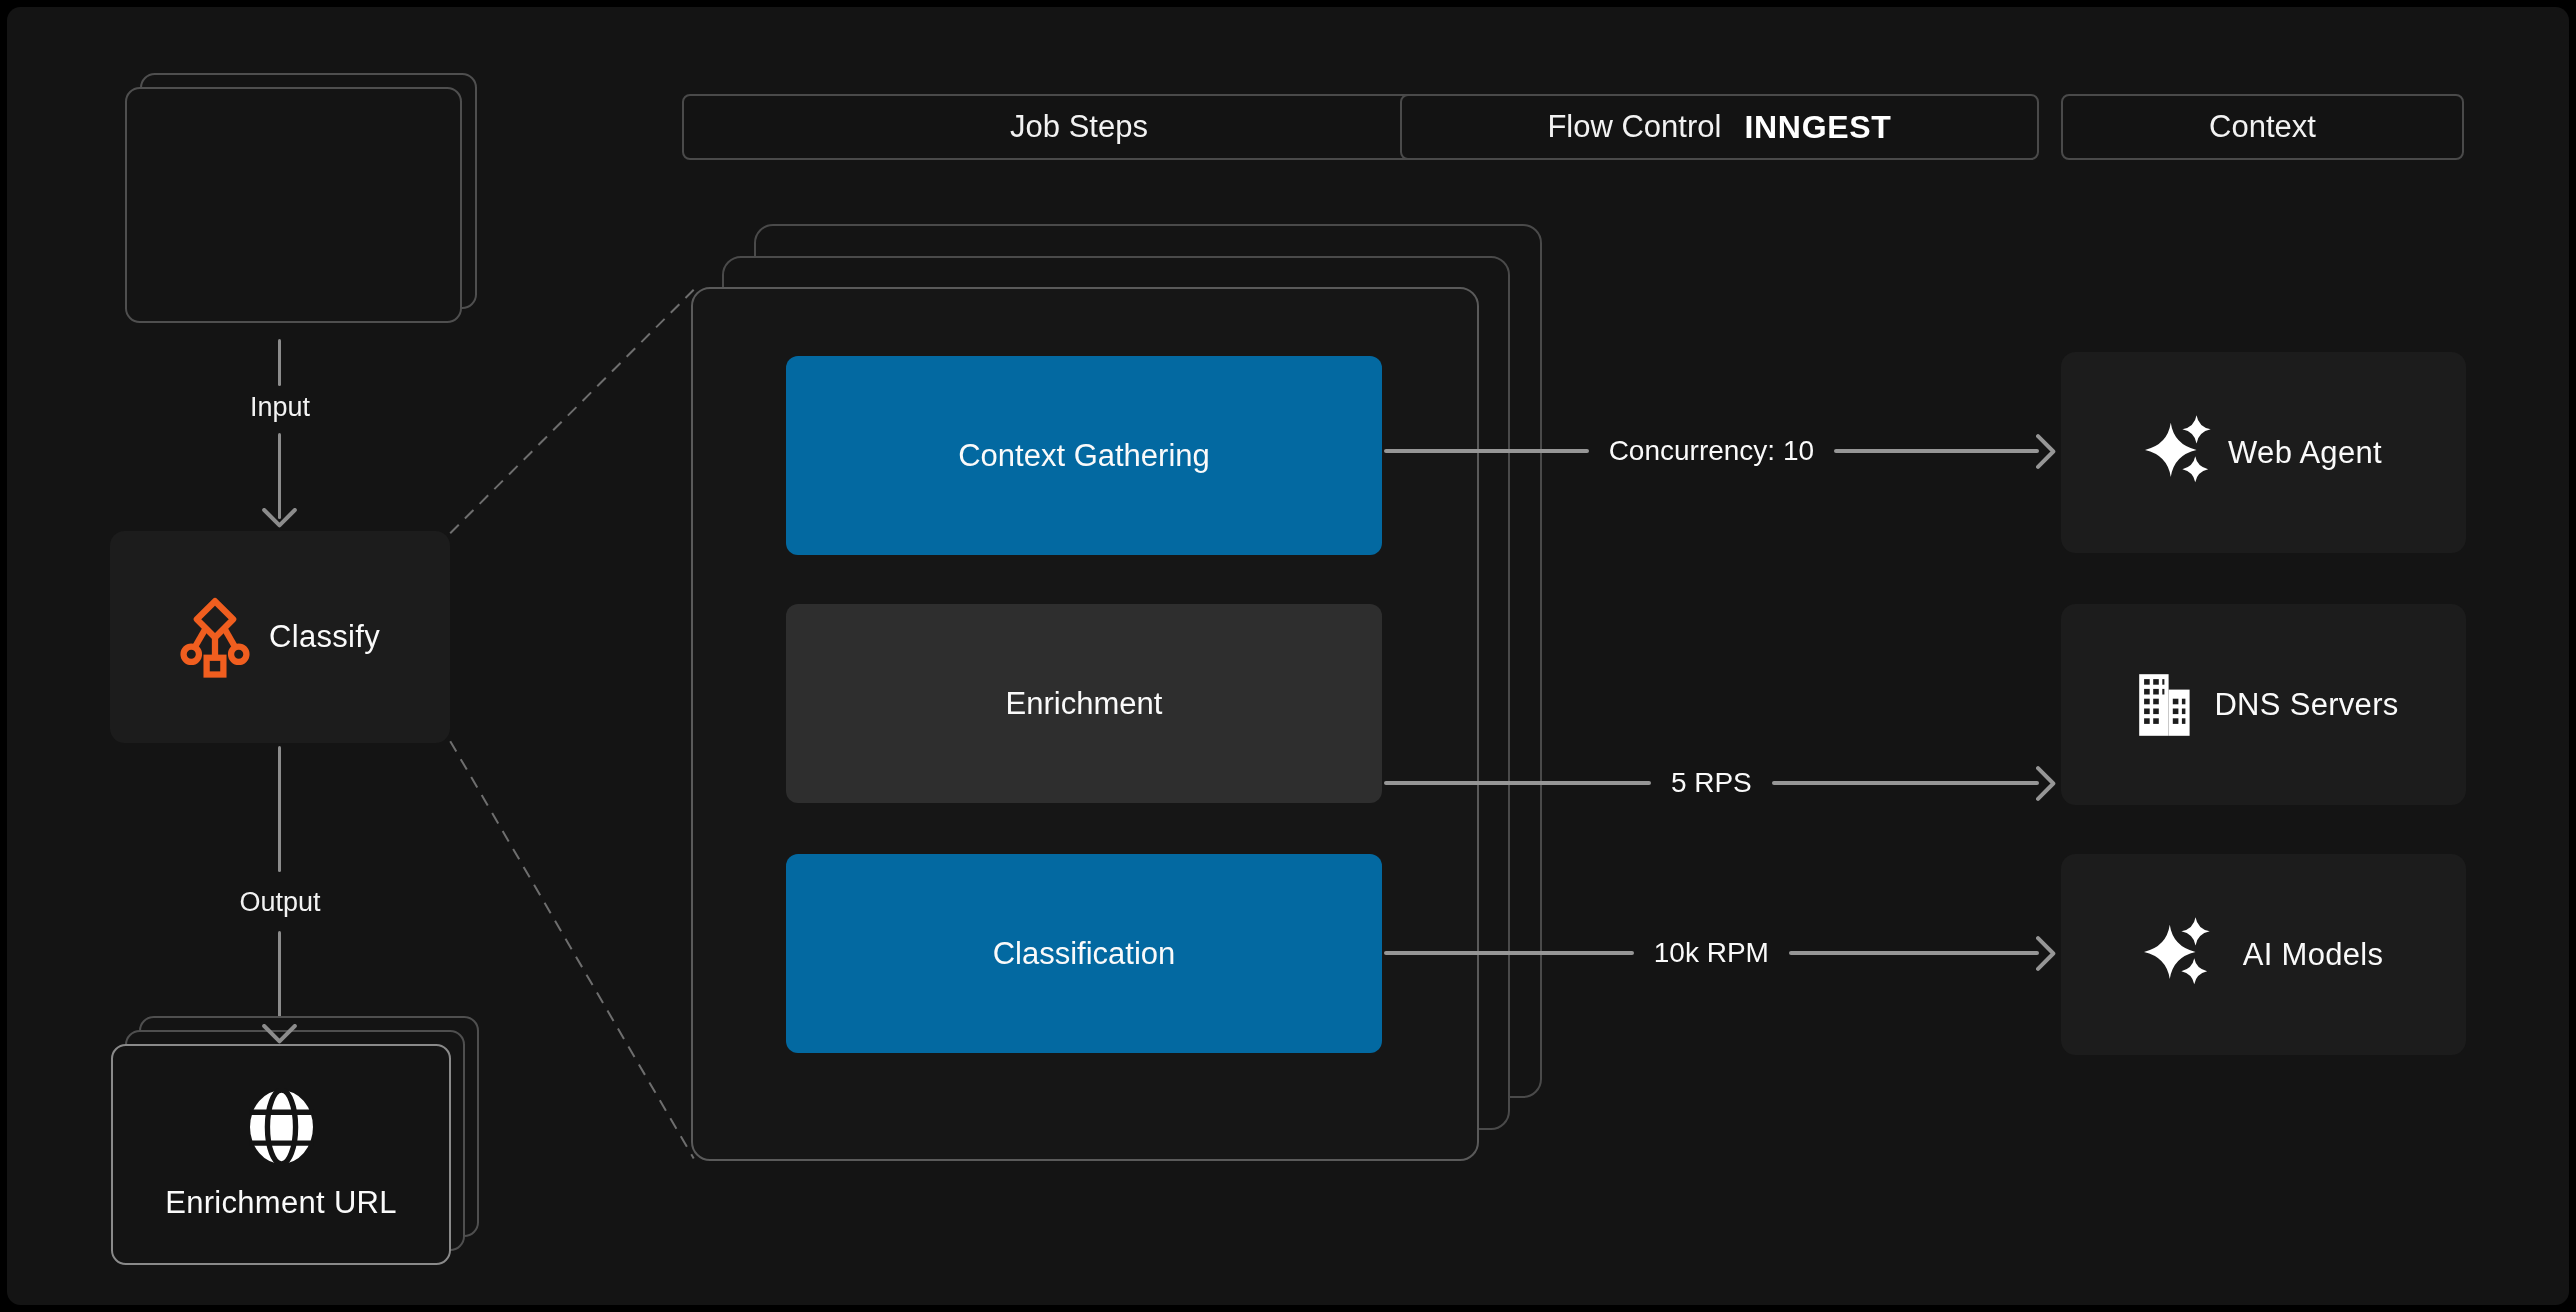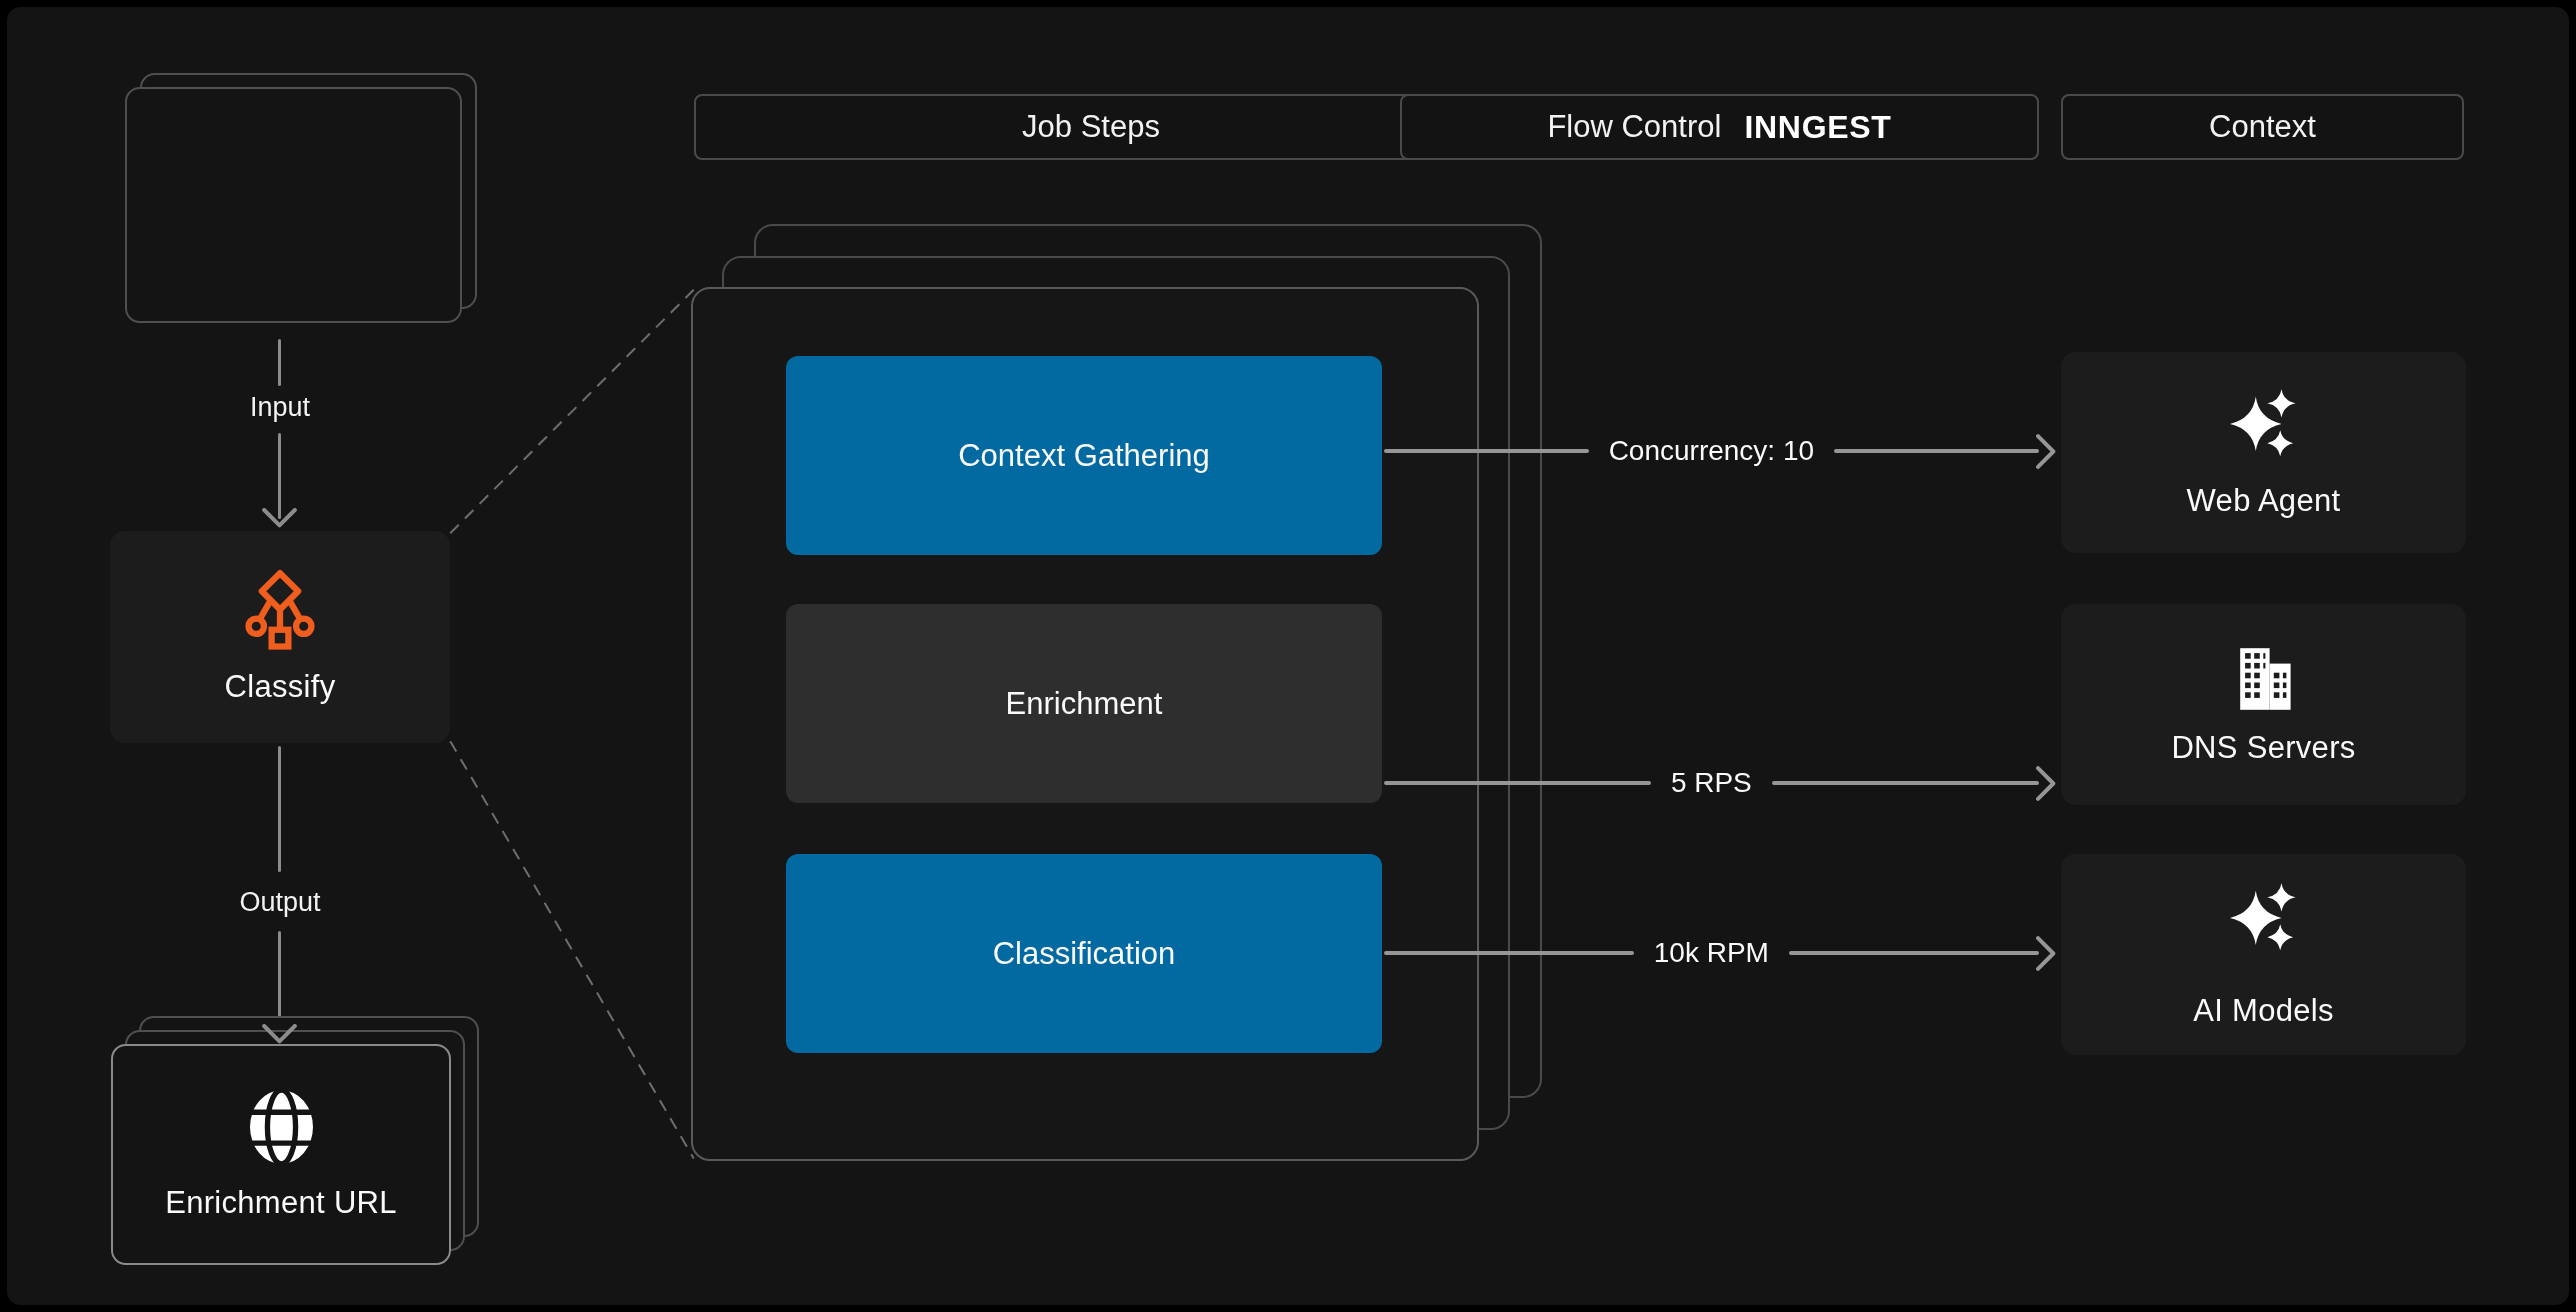--- a/index.html
+++ b/index.html
@@ -9,21 +9,21 @@
   .overlay{position:absolute;left:0;top:0;pointer-events:none;}
 
   
   .abs{position:absolute;box-sizing:border-box;}
 
   
   .ghost-card{position:absolute;box-sizing:border-box;border:2px solid #4f4f4f;border-radius:14.8px;background:#141414;}
   .data-card{position:absolute;box-sizing:border-box;border:2px solid #8a8a8a;border-radius:14.8px;background:#141414;
              display:flex;flex-direction:column;align-items:center;justify-content:center;gap:19px;}
   .solid-card{position:absolute;box-sizing:border-box;border-radius:14.8px;background:#1c1c1c;
-              display:flex;flex-direction:column;align-items:center;justify-content:center;gap:19px;}
+              display:flex;flex-direction:row;align-items:center;justify-content:center;gap:19px;}
   .card-label{font-size:31px;letter-spacing:0.3px;color:#fafafa;}
 
   
   .header-box{position:absolute;top:94px;height:66px;box-sizing:border-box;border:2px solid #4a4a4a;border-radius:8px;
               background:#131313;display:flex;align-items:center;justify-content:center;gap:23px;}
   .header-label{font-size:31px;color:#f2f2f2;}
   .logo-text{font-size:32px;font-weight:800;letter-spacing:0.7px;color:#ffffff;}
 
   
   .panel-ghost{position:absolute;width:788px;height:874px;box-sizing:border-box;border:2px solid #4a4a4a;
@@ -65,21 +65,21 @@
   <div class="step" style="top:356px;">
     <span>Context Gathering</span>
   </div>
   <div class="step hi" style="top:604px;">
     <span>Enrichment</span>
   </div>
   <div class="step" style="top:854px;">
     <span>Classification</span>
   </div>
 
-  <div class="header-box" style="left:682px;width:794px;margin-left:12px;">
+  <div class="header-box" style="left:682px;width:794px;">
     <span class="header-label">Job Steps</span>
   </div>
   <div class="header-box" style="left:1400px;width:639px;">
     <span class="header-label">Flow Control</span>
     <span class="logo-text">INNGEST</span>
   </div>
   <div class="header-box" style="left:2061px;width:403px;">
     <span class="header-label">Context</span>
   </div>
 

